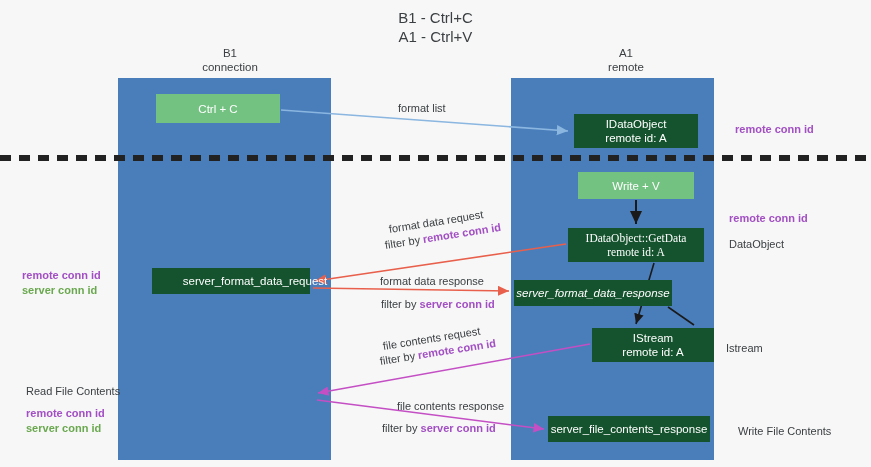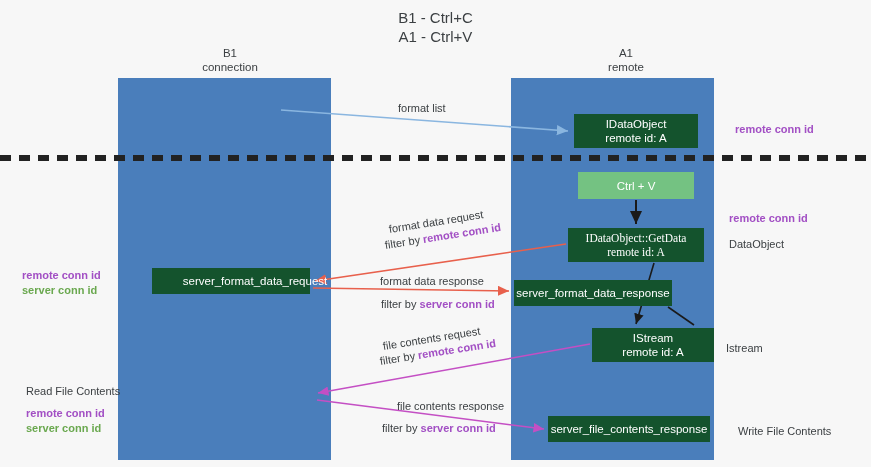--- a/index.html
+++ b/index.html
@@ -84,21 +84,21 @@
   .node.green { background: #74c282; }
   .node.orange { background: #14532d; }
   .node .l2 { font-size: 11.5px; }
 
   #node-ctrl-c   { left: 156px; top: 94px;  width: 124px; height: 29px; }
   #node-dataobj  { left: 574px; top: 114px; width: 124px; height: 34px; }
   #node-ctrl-v   { left: 578px; top: 172px; width: 116px; height: 27px; }
   #node-getdata  { left: 568px; top: 228px; width: 136px; height: 34px; font-family: Liberation Serif, serif; }
   #node-istream  { left: 592px; top: 328px; width: 122px; height: 34px; }
   #node-sfdreq   { left: 152px; top: 268px; width: 158px; height: 26px; padding-left: 48px; }
-  #node-sfdresp  { left: 514px; top: 280px; width: 158px; height: 26px; }
+  #node-sfdresp  { left: 514px; top: 280px; width: 158px; height: 26px; font-style: italic; }
   #node-sfcreq   { left: 148px; top: 384px; width: 166px; height: 26px; }
   #node-sfcresp  { left: 548px; top: 416px; width: 162px; height: 26px; }
 
   
   .edge-label {
     font-size: 11px;
     line-height: 15px;
     color: #3c4043;
     white-space: nowrap;
   }
@@ -193,28 +193,31 @@
 
     <line x1="654" y1="263" x2="636" y2="324" stroke="#1a1a1a" stroke-width="1.6" marker-end="url(#ah-black)"></line>
 
     <line x1="668" y1="307" x2="694" y2="325" stroke="#1a1a1a" stroke-width="1.6"></line>
 
     <line x1="590" y1="344" x2="318" y2="393" stroke="#c44fc4" stroke-width="1.5" marker-end="url(#ah-magenta)"></line>
 
     <line x1="317" y1="400" x2="544" y2="429" stroke="#c44fc4" stroke-width="1.5" marker-end="url(#ah-magenta)"></line>
   </svg>
 
+  <div class="abs node green" id="node-ctrl-c">
+    <span>Ctrl + C</span>
+  </div>
 
   <div class="abs node orange" id="node-dataobj">
     <span>IDataObject</span>
     <span class="l2">remote id: A</span>
   </div>
 
   <div class="abs node green" id="node-ctrl-v">
-    <span>Ctrl + V</span>
+    <span>Write + V</span>
   </div>
 
   <div class="abs node orange" id="node-getdata">
     <span>IDataObject::GetData</span>
     <span class="l2">remote id: A</span>
   </div>
 
   <div class="abs node orange" id="node-istream">
     <span>IStream</span>
     <span class="l2">remote id: A</span>

